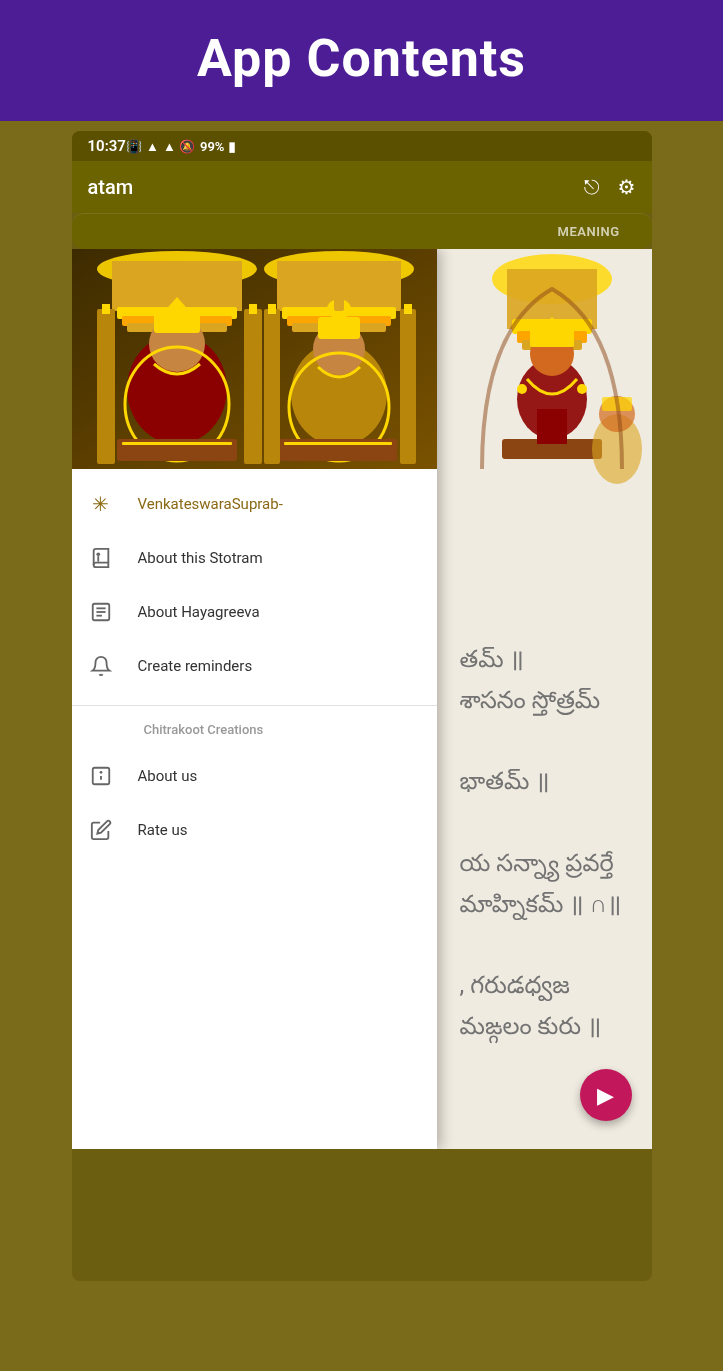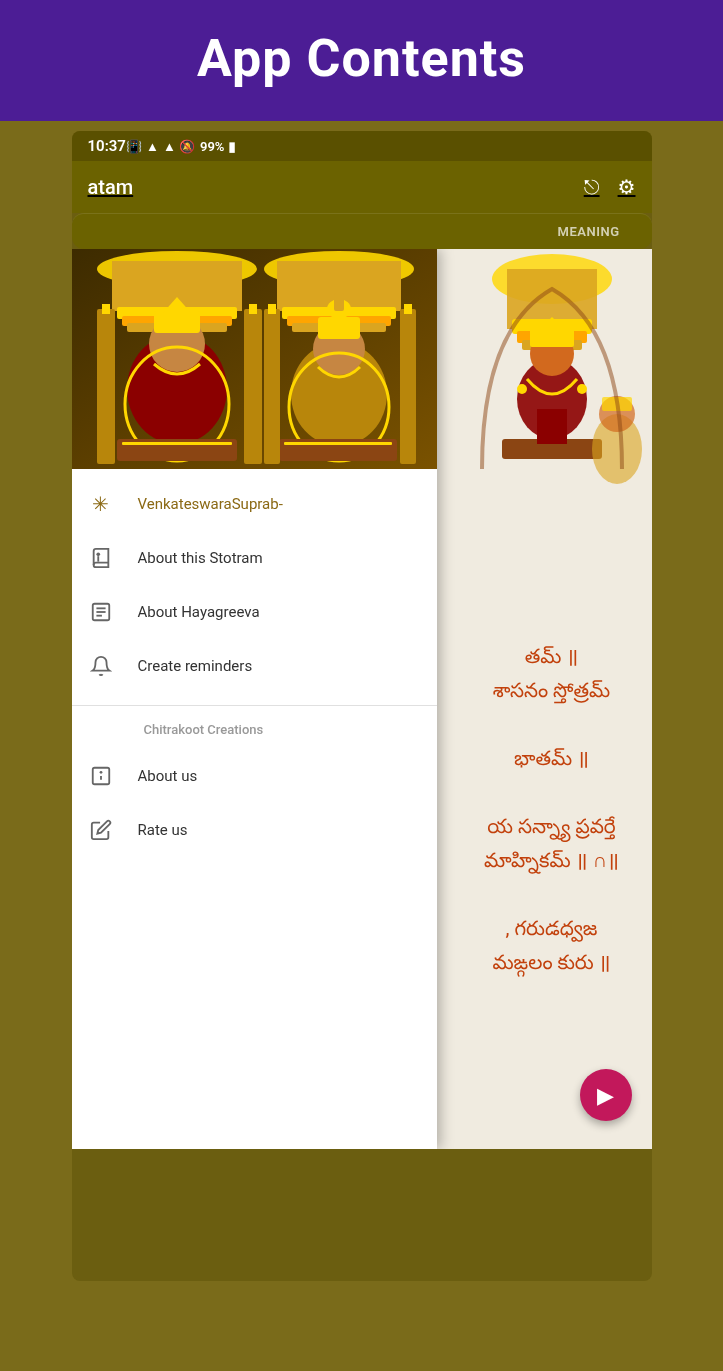--- a/index.html
+++ b/index.html
@@ -57,21 +57,20 @@
     }
 
     
     .app-bar {
       background: #6b6200;
       display: flex;
       align-items: center;
       justify-content: space-between;
       padding: 0 16px;
       height: 52px;
-      text-decoration: underline;
     }
     .app-bar-title {
       color: #fff;
       font-size: 20px;
       font-weight: 500;
     }
     .app-bar-icons {
       display: flex;
       gap: 18px;
     }
@@ -120,24 +119,23 @@
       overflow: hidden;
     }
 
     
     .telugu-content {
       position: absolute;
       right: 0;
       top: 380px;
       width: 200px;
       padding: 10px 8px;
-      font-size: 20px;
+      font-size: 24px;
       line-height: 1.7;
-      color: #c2410c;
-      text-align: center;
+      color: #737373;
     }
 
     
     .nav-drawer {
       position: absolute;
       top: 0;
       left: 0;
       width: 365px;
       min-height: 100%;
       background: #fff;

